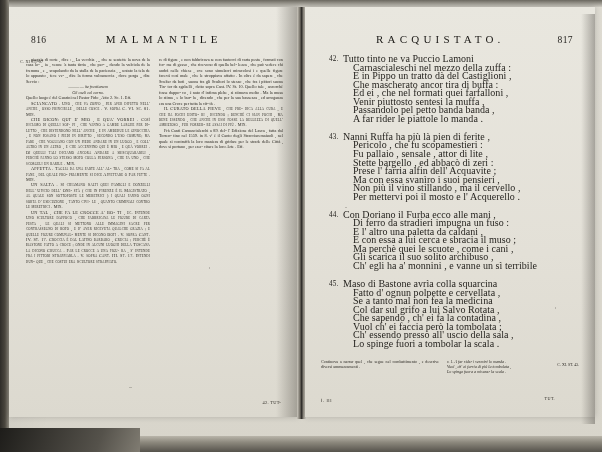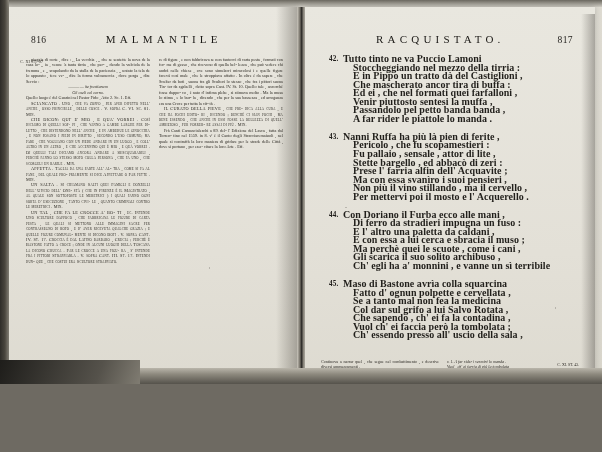--- a/index.html
+++ b/index.html
@@ -2,21 +2,21 @@
 <html><head>
 <meta charset="utf-8">
 <style>
   html,body{margin:0;padding:0;}
   body{
     width:602px;height:452px;overflow:hidden;
     background:#6e6a62;
     font-family:"Liberation Serif", serif;
   }
   .scan{
-    position:relative;width:602px;height:384px;
+    position:relative;width:602px;height:452px;
     background:
       linear-gradient(100deg, rgba(0,0,0,.10) 0%, rgba(0,0,0,0) 18%),
       linear-gradient(#dedbd2,#d8d5cb);
     overflow:hidden;
   }
   
   .edge-left{
     position:absolute;left:0;top:0;width:9px;height:452px;
     background:linear-gradient(90deg,#2e2c28 0%, #4b473f 55%, #8d897e 100%);
   }
@@ -93,21 +93,21 @@
   .sc{font-variant:small-caps;letter-spacing:.25px;}
   .it{font-style:italic;}
   .verse-cited{text-align:center;font-style:italic;font-size:4.1px;}
   .catch{
     position:absolute;right:18px;bottom:12px;
     font-size:4.4px;color:#33302a;letter-spacing:.3px;
   }
 
   
   .stanzas{
-    position:absolute;left:22px;top:48px;width:248px;font-weight:bold;
+    position:absolute;left:22px;top:48px;width:248px;
   }
   .stanza{margin-bottom:9.5px;position:relative;padding-left:26px;}
   .stanza .num{
     position:absolute;left:2px;top:0;font-size:7.2px;color:#201e1b;
     letter-spacing:.2px;
   }
   .stanza .v{
     font-size:10px;line-height:8.55px;color:#211f1b;white-space:nowrap;
     letter-spacing:.05px;
   }
@@ -192,21 +192,21 @@
     <div class="runhead">
       <div class="booktitle">RACQUISTATO.</div>
       <div class="folio">817</div>
     </div>
 
     <div class="stanzas">
 
       <div class="stanza">
         <div class="num">42.</div>
         <div class="v first">Tutto tinto ne va Puccio Lamoni</div>
-        <div class="v">Stoccheggiando nel mezzo della tirria :</div>
+        <div class="v">Carnascialeschi nel mezzo della zuffa :</div>
         <div class="v">E in Pippo un tratto dà del Castiglioni ,</div>
         <div class="v">Che mascherato ancor tira di buffa :</div>
         <div class="v">Ed ei , che nel formati quei farfalloni ,</div>
         <div class="v">Venir piuttosto sentesi la muffa ,</div>
         <div class="v">Passandolo pel petto banda banda ,</div>
         <div class="v">A far rider le piattole lo manda .</div>
       </div>
 
       <div class="stanza">
         <div class="num">43.</div>
@@ -233,20 +233,21 @@
 
       <div class="stanza">
         <div class="num">45.</div>
         <div class="v first">Maso di Bastone avrìa colla squarcina</div>
         <div class="v">Fatto d' ognun polpette e cervellata ,</div>
         <div class="v">Se a tanto mal non fea la medicina</div>
         <div class="v">Col dar sul grifo a lui Salvo Rotata ,</div>
         <div class="v">Che sapendo , ch' ei fa la contadina ,</div>
         <div class="v">Vuol ch' ei faccia però la tombolata ;</div>
         <div class="v">Ch' essendo presso all' uscio della sala ,</div>
+        <div class="v">Lo spinge fuori a tombolar la scala .</div>
       </div>
 
     </div>
 
     <div class="notes">
       <div class="nl">Continova a narrar quel , che segue nel combattimento , e descrive diversi ammazzamenti .</div>
       <div class="nr">
         <span class="ln it">v. 1. A far rider i vermini lo manda .</span>
         <span class="ln it">Vuol , ch' ei farria di più la tombolata ,</span>
         <span class="ln it">Lo spinge fuora a misurar la scala .</span>

